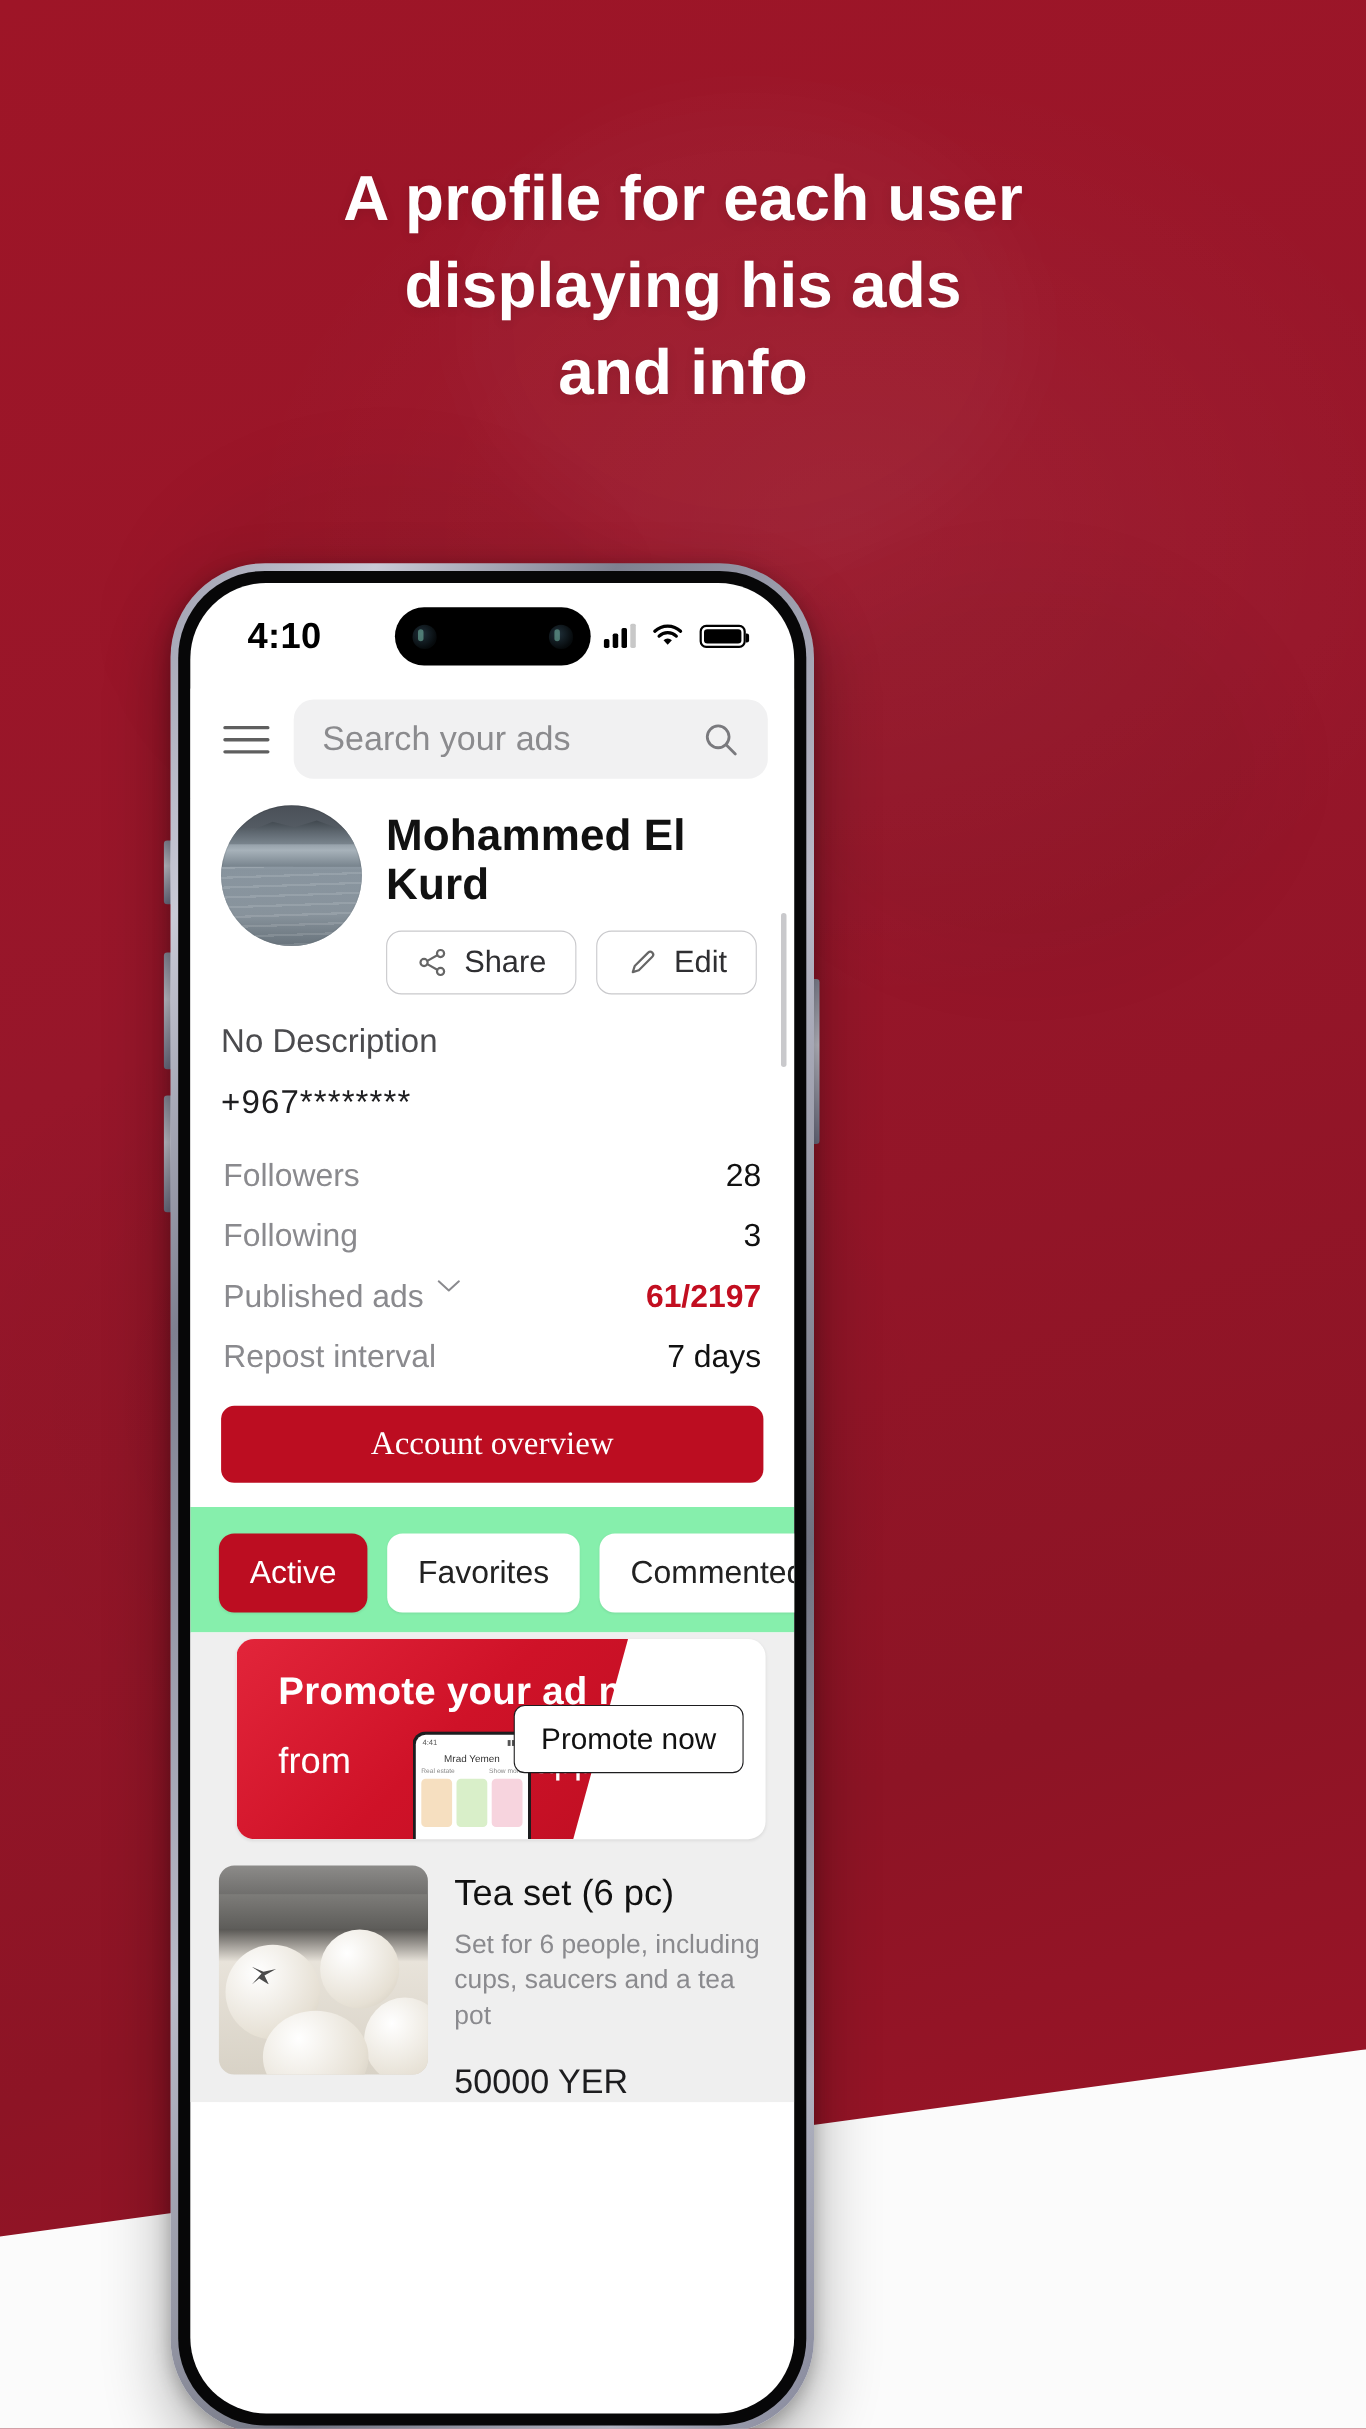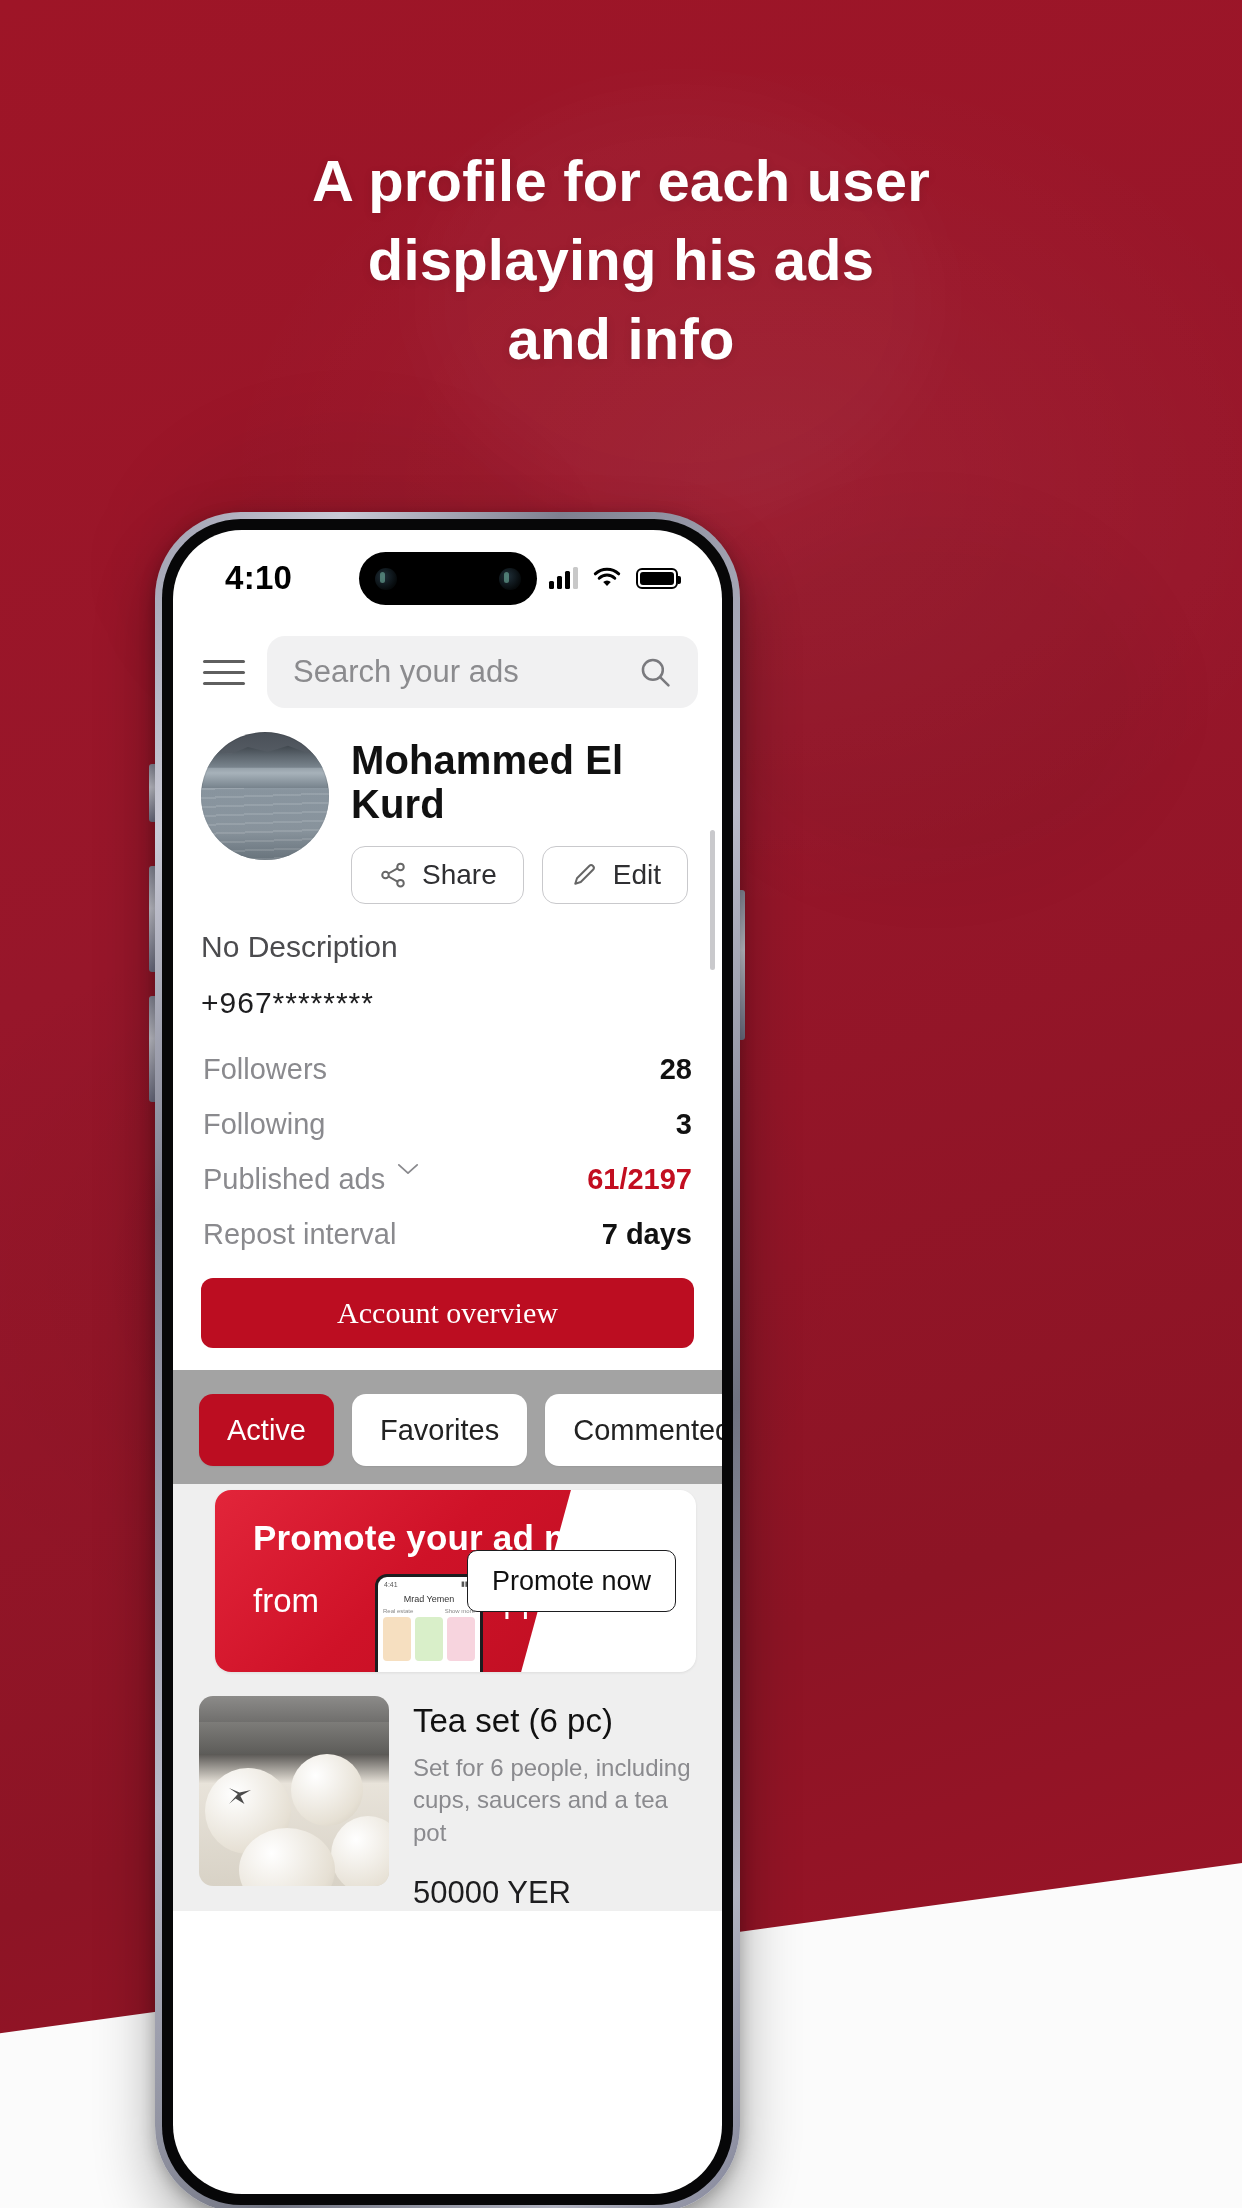--- a/index.html
+++ b/index.html
@@ -168,34 +168,34 @@
 
   .desc { font-size: 30px; color:#4b4b4e; margin-top: 26px; }
   .phone-num { font-size: 30px; color:#1d1d1f; margin-top: 22px; letter-spacing:1px; }
 
   .stats { margin-top: 22px; }
   .stat {
     display:flex; align-items:center; justify-content:space-between;
     padding: 11px 2px;
   }
   .stat .k { font-size: 29px; color:#8a8a8e; display:flex; align-items:flex-start; gap:12px; }
-  .stat .v { font-size: 29px; color:#111; font-weight:700; }
+  .stat .v { font-size: 29px; color:#111; font-weight:400; }
   .stat .v.accent { color:#c20e20; font-weight:700; }
   .chev { width:22px; height:12px; }
 
   .overview-btn {
     margin-top: 16px;
     height: 70px; width:100%;
     background:#bc0d21; color:#fff;
     border:none; border-radius: 12px;
     font-size: 30px; font-family:Liberation Serif, serif; cursor:pointer;
   }
 
   
-  .tabs-wrap { background:#a3a3a3; padding: 24px 26px 18px 26px; }
+  .tabs-wrap { background:#86efac; padding: 24px 26px 18px 26px; }
   .tabs { display:flex; gap: 18px; }
   .tab {
     height: 72px; padding: 0 28px;
     border-radius: 14px; background:#fff; color:#222;
     display:flex; align-items:center; font-size: 29px; cursor:pointer;
     box-shadow: 0 1px 2px rgba(0,0,0,0.06);
   }
   .tab.active { background:#bc0d21; color:#fff; }
 
   

